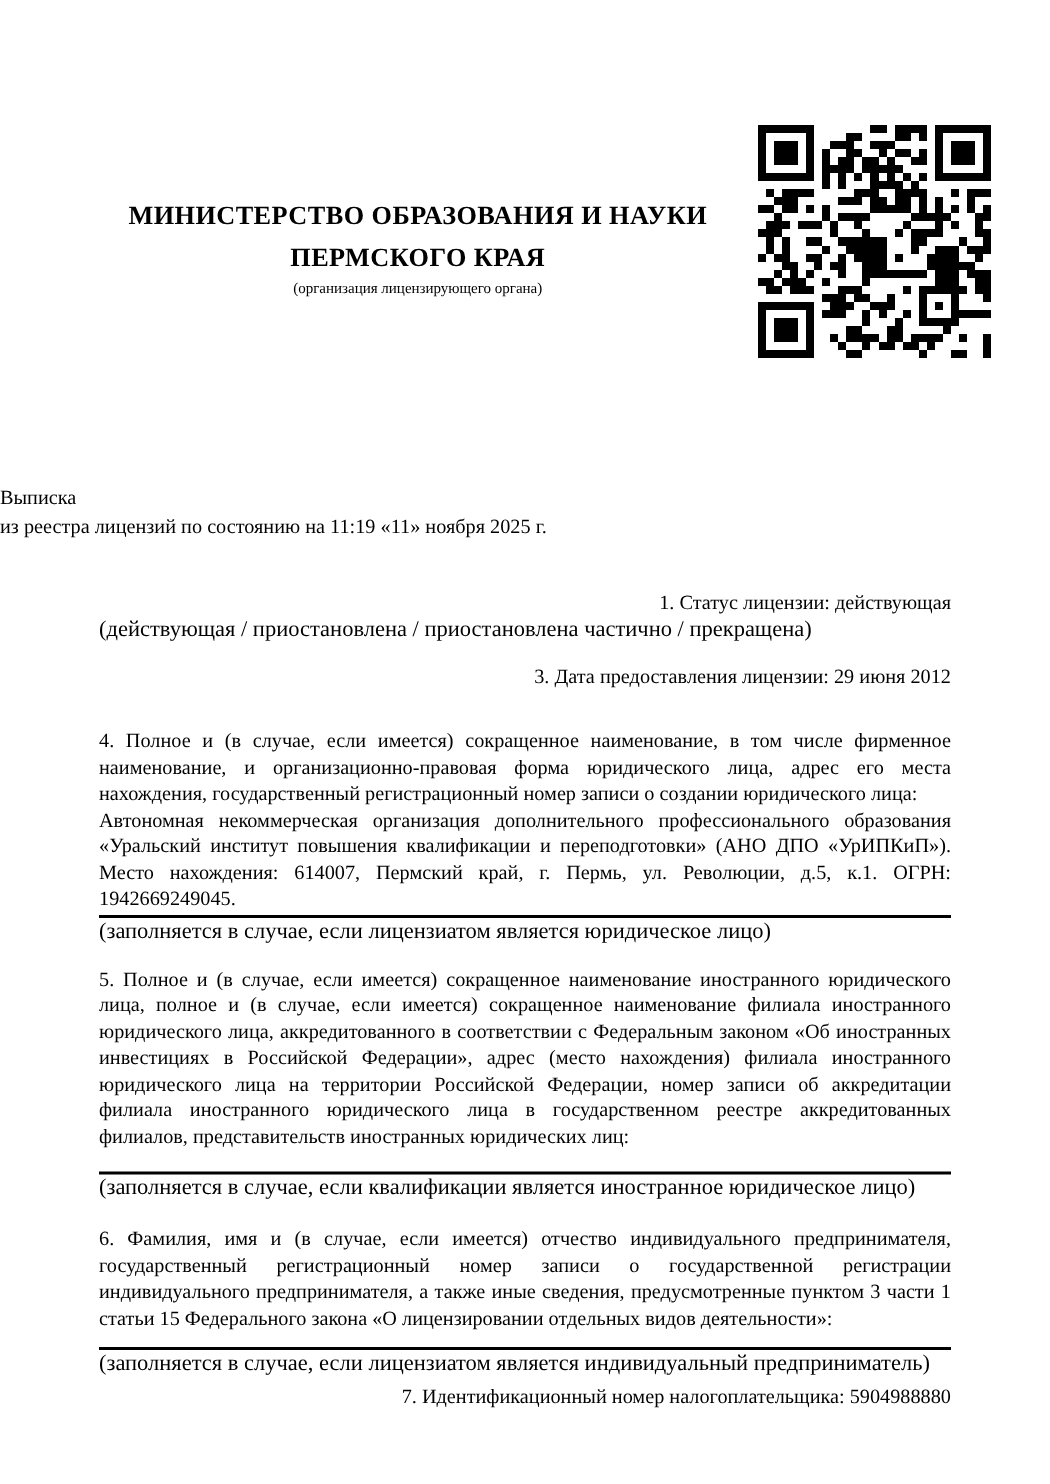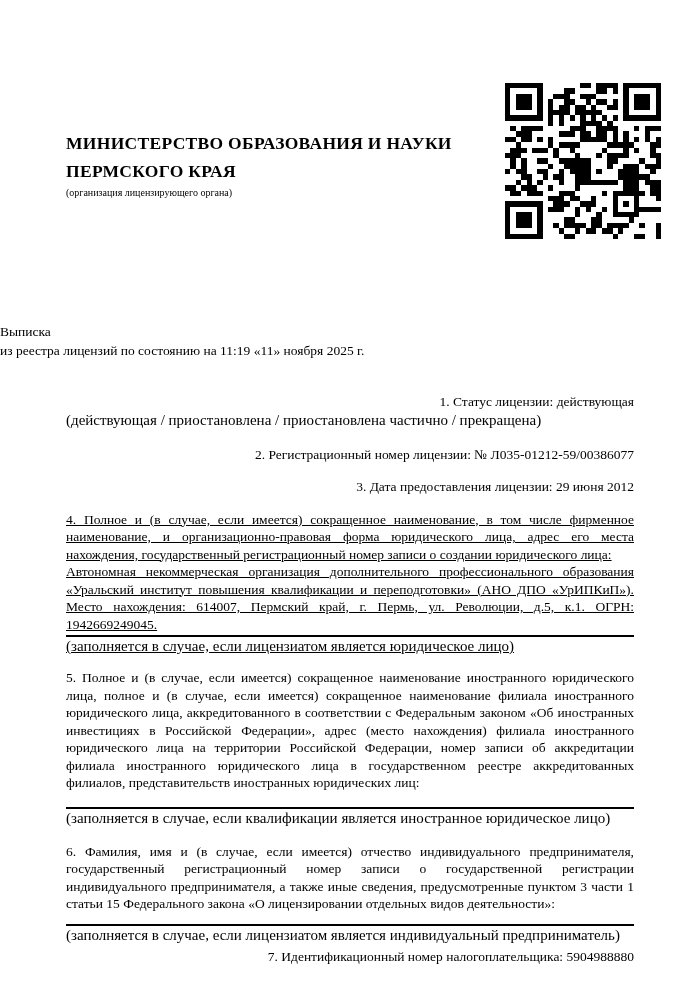--- a/index.html
+++ b/index.html
@@ -9,21 +9,21 @@
     font-family: "Liberation Serif", serif;
     overflow: hidden;
   }
   .page { position: relative; width: 700px; height: 989px; background: #fff; }
 
   
   .header-row {
     display: flex; align-items: flex-start;
     padding: 0 39px 0 66px; margin-top: 83px;
   }
-  .ministry { flex: 1; padding-top: 46px; padding-right: 14px; }
+  .ministry { flex: 1; text-align: center; padding-top: 46px; padding-right: 14px; }
   .ministry-name {
     font-weight: bold; font-size: 17.5px; line-height: 28px;
     letter-spacing: 0.3px;
   }
   .ministry-note { font-size: 10px; line-height: 14px; margin-top: 1px; }
   .qr-box { width: 156px; height: 156px; flex: 0 0 156px; }
   .qr-box svg { display: block; }
 
   
   .doc-title { margin-top: 84px; text-align: left; font-size: 13.5px; line-height: 18.5px; }
@@ -34,21 +34,21 @@
   .item-text.justify, .item-value.justify { text-align: justify; }
   .item-note { font-size: 15px; line-height: 13px; text-align: left; margin-top: 3px; }
   .underlined { border-bottom: 2px solid #000; }
   .item-value.underlined { padding-bottom: 2px; }
   .blank-tall { height: 13px; }
   .blank-short { height: 9px; }
 
   #item1 { margin-top: 33px; }
   #item2 { margin-top: 19px; }
   #item3 { margin-top: 15px; }
-  #item4 { margin-top: 15px; text-decoration: underline; }
+  #item4 { margin-top: 26px; }
   #item5 { margin-top: 16px; }
   #item6 { margin-top: 18px; }
   #item7 { margin-top: 6px; }
 </style>
 </head>
 <body>
 
 <div class="page">
 
   <div class="header-row">
@@ -479,23 +479,20 @@
     <div>из реестра лицензий по состоянию на 11:19 «11» ноября 2025 г.</div>
   </div>
 
   <div class="content">
 
     <div class="item" id="item1">
       <div class="item-text">1. Статус лицензии: действующая</div>
       <div class="item-note">(действующая / приостановлена / приостановлена частично / прекращена)</div>
     </div>
 
-    <div class="item" id="item2">
-      <div class="item-text">2. Регистрационный номер лицензии: № Л035-01212-59/00386077</div>
-    </div>
 
     <div class="item" id="item3">
       <div class="item-text">3. Дата предоставления лицензии: 29 июня 2012</div>
     </div>
 
     <div class="item" id="item4">
       <div class="item-text justify">4. Полное и (в случае, если имеется) сокращенное наименование, в том числе фирменное наименование, и организационно-правовая форма юридического лица, адрес его места нахождения, государственный регистрационный номер записи о создании юридического лица:</div>
       <div class="item-value justify underlined">Автономная некоммерческая организация дополнительного профессионального образования «Уральский институт повышения квалификации и переподготовки» (АНО ДПО «УрИПКиП»). Место нахождения: 614007, Пермский край, г. Пермь, ул. Революции, д.5, к.1. ОГРН: 1942669249045.</div>
       <div class="item-note">(заполняется в случае, если лицензиатом является юридическое лицо)</div>
     </div>

